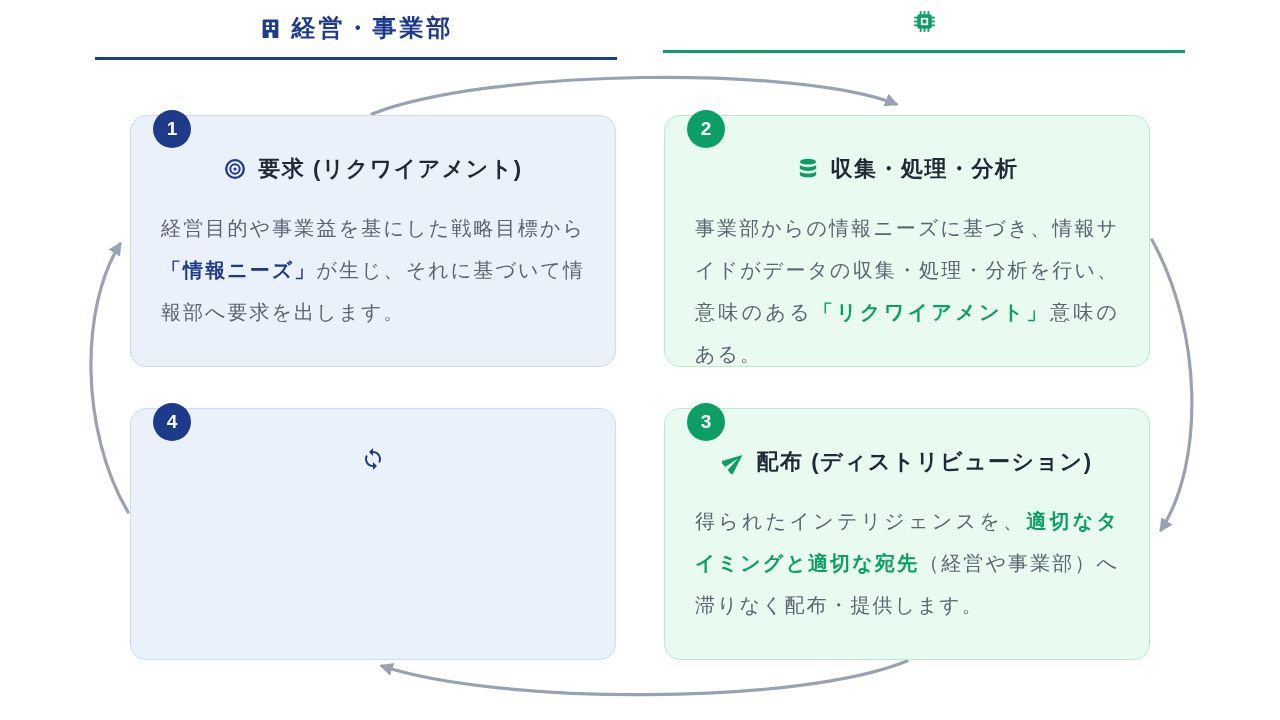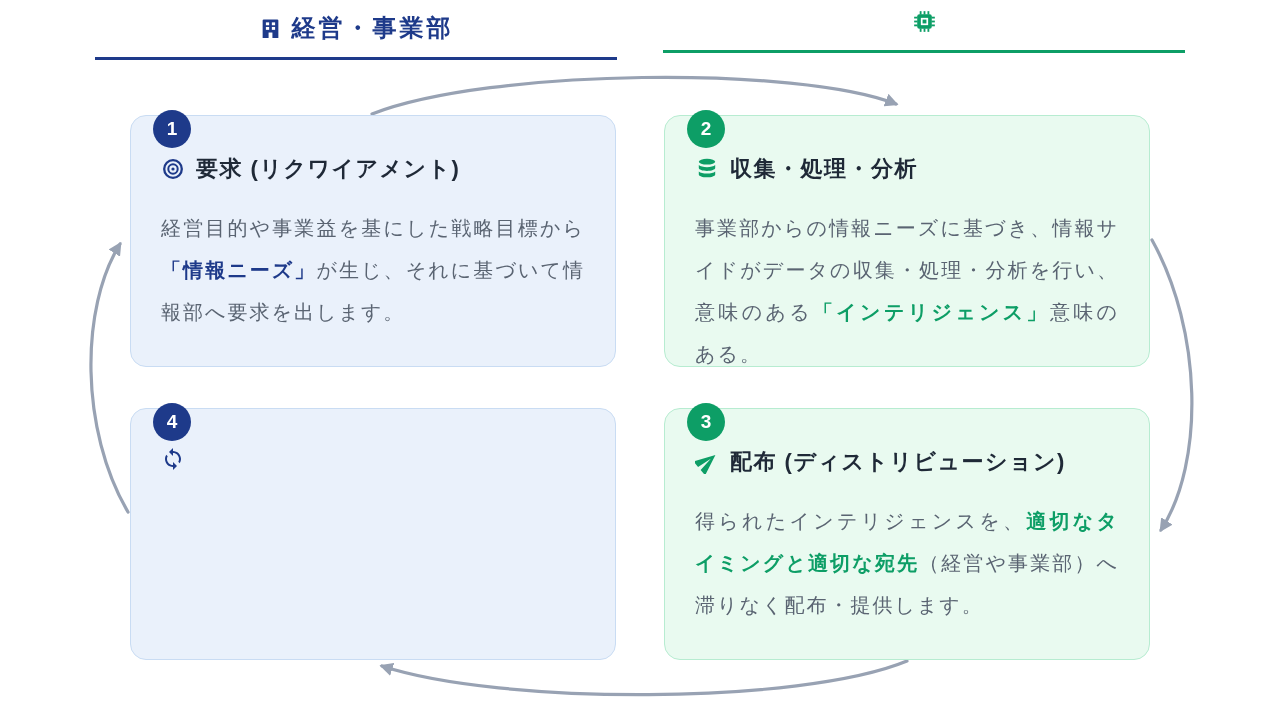--- a/index.html
+++ b/index.html
@@ -34,21 +34,21 @@
   .card.pos-3{left:664px;top:408px;}
   .card.pos-4{left:130px;top:408px;}
 
   .badge{position:absolute;top:-6px;left:22px;width:38px;height:38px;border-radius:50%;
     display:flex;align-items:center;justify-content:center;color:#fff;
     font-size:19px;font-weight:700;}
   .card.blue .badge{background:var(--navy);}
   .card.green .badge{background:var(--green);}
 
   .card-title{display:flex;align-items:center;gap:11px;font-size:22px;font-weight:700;
-    color:var(--title-text);letter-spacing:1.5px;line-height:30px;}
+    color:var(--title-text);letter-spacing:1.5px;line-height:30px;justify-content:center;}
   .card-title svg{flex:0 0 auto;display:block;}
 
   .card-body{margin-top:23px;font-size:20px;line-height:42px;letter-spacing:2px;
     color:var(--body-text);text-align:justify;}
   .card.blue .card-body .em{color:var(--navy);font-weight:700;}
   .card.green .card-body .em{color:var(--green);font-weight:700;}
 </style>
 </head>
 <body>
 
@@ -131,21 +131,21 @@
     <div class="card-title">
       <span>
         <svg width="24" height="24" viewBox="0 0 24 24" fill="#0d9e66">
           <ellipse cx="12" cy="4.7" rx="8.2" ry="2.9"></ellipse>
           <path d="M3.8 8.1c1.5 1.3 4.5 2.1 8.2 2.1s6.7-.8 8.2-2.1v2.9c0 1.6-3.7 2.9-8.2 2.9s-8.2-1.3-8.2-2.9z"></path>
           <path d="M3.8 14.4c1.5 1.3 4.5 2.1 8.2 2.1s6.7-.8 8.2-2.1v3c0 1.6-3.7 2.9-8.2 2.9s-8.2-1.3-8.2-2.9z"></path>
         </svg>
       </span>
       <span>収集・処理・分析</span>
     </div>
-    <div class="card-body"><span>事業部からの情報ニーズに基づき、情報サイドがデータの収集・処理・分析を行い、意味のある</span><span class="em">「インテリジェンス」</span><span>意味のある。</span></div>
+    <div class="card-body"><span>事業部からの情報ニーズに基づき、情報サイドがデータの収集・処理・分析を行い、意味のある</span><span class="em">「リクワイアメント」</span><span>意味のある。</span></div>
   </div>
 
   <div class="card green pos-3">
     <div class="badge">3</div>
     <div class="card-title">
       <span>
         <svg width="24" height="24" viewBox="0 0 24 24" fill="#0d9e66">
           <path transform="rotate(-40 12 12)" d="M2 21l21-9L2 3v7l15 2-15 2z"></path>
         </svg>
       </span>

